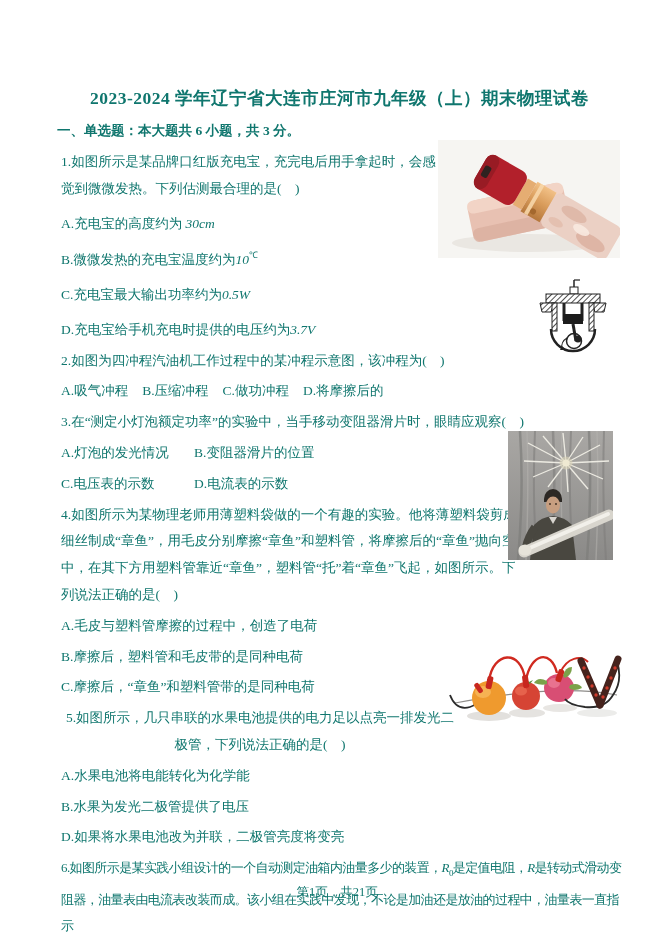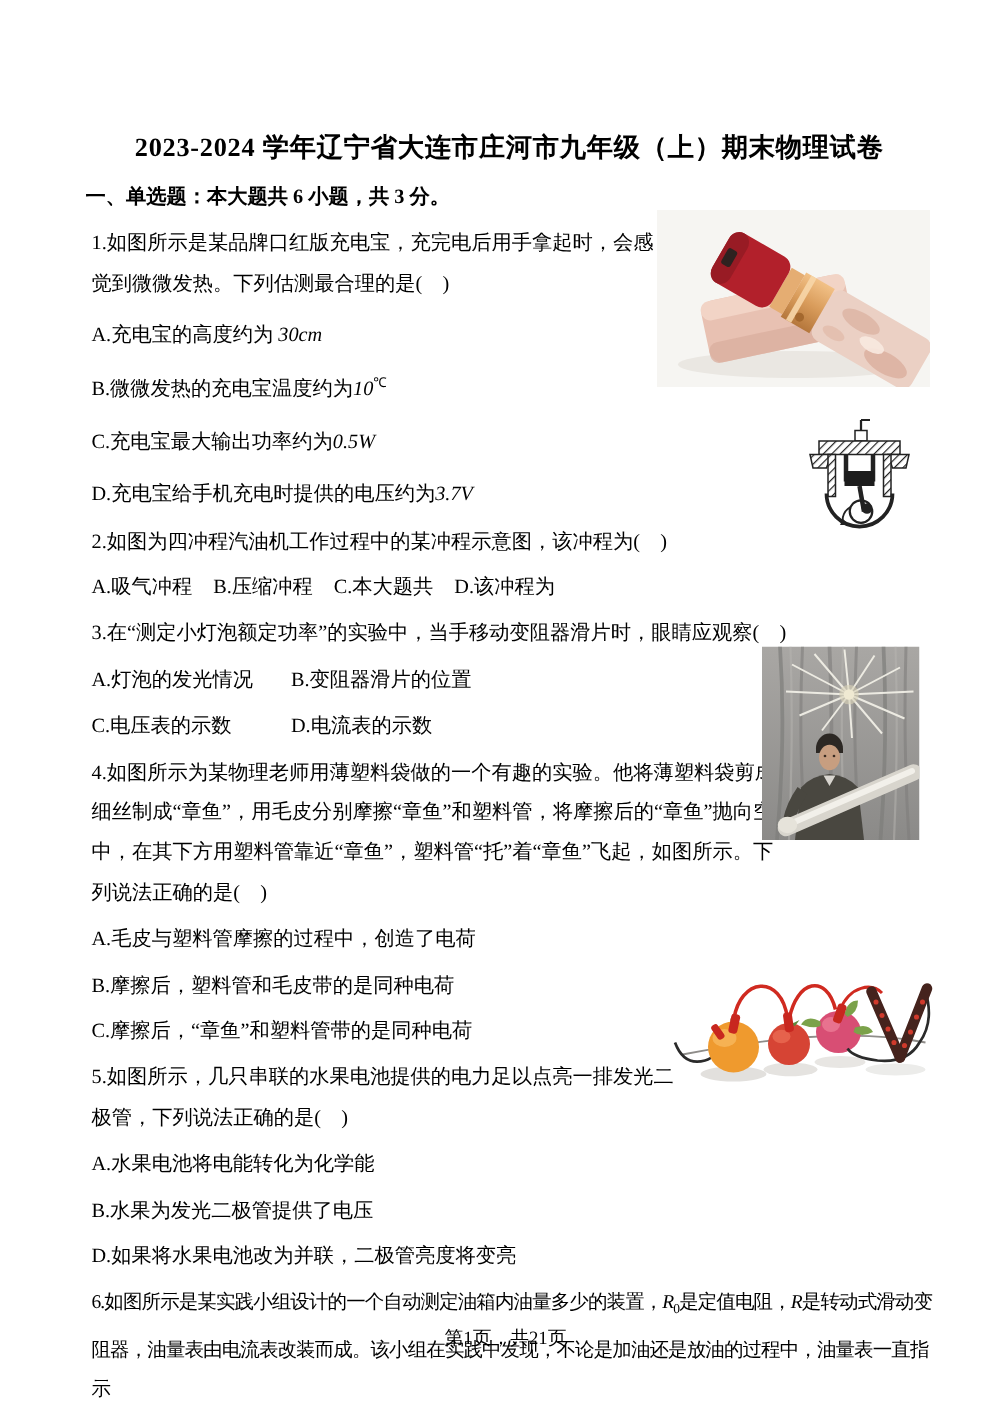--- a/index.html
+++ b/index.html
@@ -1,29 +1,29 @@
 <!DOCTYPE html>
 <html><head>
 <meta charset="utf-8">
 <style>
   html,body { margin:0; padding:0; background:#fff; }
   .page {
     position:relative; width:661px; height:935px; background:#ffffff;
-    font-family:"Liberation Serif", serif; color:#000000; overflow:hidden;
+    font-family:"Liberation Serif", serif; color:#0f766e; overflow:hidden;
   }
   .content { position:absolute; left:57px; top:84px; width:565px; }
   .title {
     font-size:17.5px; font-weight:bold; text-align:center;
     margin:0 0 6px 0; line-height:28px; letter-spacing:0.5px;
   }
   .section { font-weight:bold; font-size:13.5px; line-height:26.8px; margin:0; }
   .stem, .opt, .optrow { font-size:13.5px; line-height:26.8px; margin:4px; }
   .w1 { width:385px; }
   .w4 { width:458px; }
-  .w5 { width:398px; }
+  .w5 { width:398px;text-align:center; }
   .q6 { width:565px; font-size:13px; letter-spacing:-0.6px; }
   .math { font-style:italic; }
   sub, sup { font-size:9px; }
   .opt-inline { display:inline-block; margin-right:14px; }
   .optcell { display:inline-block; width:133px; }
   .img { position:absolute; }
   .img svg { display:block; }
   .img1 { left:438px; top:140px; width:182px; height:118px; }
   .img2 { left:538px; top:279px; width:70px;  height:88px; }
   .img3 { left:508px; top:431px; width:105px; height:129px; }
@@ -46,21 +46,21 @@
     <div>
       <p class="stem w1">1.如图所示是某品牌口红版充电宝，充完电后用手拿起时，会感觉到微微发热。下列估测最合理的是(　)</p>
       <div class="opt"><span>A.</span><span>充电宝的高度约为 </span><span class="math">30cm</span><sup></sup></div>
       <div class="opt"><span>B.</span><span>微微发热的充电宝温度约为</span><span class="math">10</span><sup>℃</sup></div>
       <div class="opt"><span>C.</span><span>充电宝最大输出功率约为</span><span class="math">0.5W</span><sup></sup></div>
       <div class="opt"><span>D.</span><span>充电宝给手机充电时提供的电压约为</span><span class="math">3.7V</span><sup></sup></div>
     </div>
 
     <div>
       <p class="stem">2.如图为四冲程汽油机工作过程中的某冲程示意图，该冲程为(　)</p>
-      <div class="opt"><span class="opt-inline"><span>A.</span><span>吸气冲程</span></span><span class="opt-inline"><span>B.</span><span>压缩冲程</span></span><span class="opt-inline"><span>C.</span><span>本大题共</span></span><span class="opt-inline"><span>D.</span><span>该冲程为</span></span></div>
+      <div class="opt"><span class="opt-inline"><span>A.</span><span>吸气冲程</span></span><span class="opt-inline"><span>B.</span><span>压缩冲程</span></span><span class="opt-inline"><span>C.</span><span>做功冲程</span></span><span class="opt-inline"><span>D.</span><span>将摩擦后的</span></span></div>
     </div>
 
     <div>
       <p class="stem">3.在“测定小灯泡额定功率”的实验中，当手移动变阻器滑片时，眼睛应观察(　)</p>
       <div class="optrow"><span class="optcell"><span>A.</span><span>灯泡的发光情况</span></span><span><span>B.</span><span>变阻器滑片的位置</span></span></div>
       <div class="optrow"><span class="optcell"><span>C.</span><span>电压表的示数</span></span><span><span>D.</span><span>电流表的示数</span></span></div>
     </div>
 
     <div>
       <p class="stem w4">4.如图所示为某物理老师用薄塑料袋做的一个有趣的实验。他将薄塑料袋剪成细丝制成“章鱼”，用毛皮分别摩擦“章鱼”和塑料管，将摩擦后的“章鱼”抛向空中，在其下方用塑料管靠近“章鱼”，塑料管“托”着“章鱼”飞起，如图所示。下列说法正确的是(　)</p>

